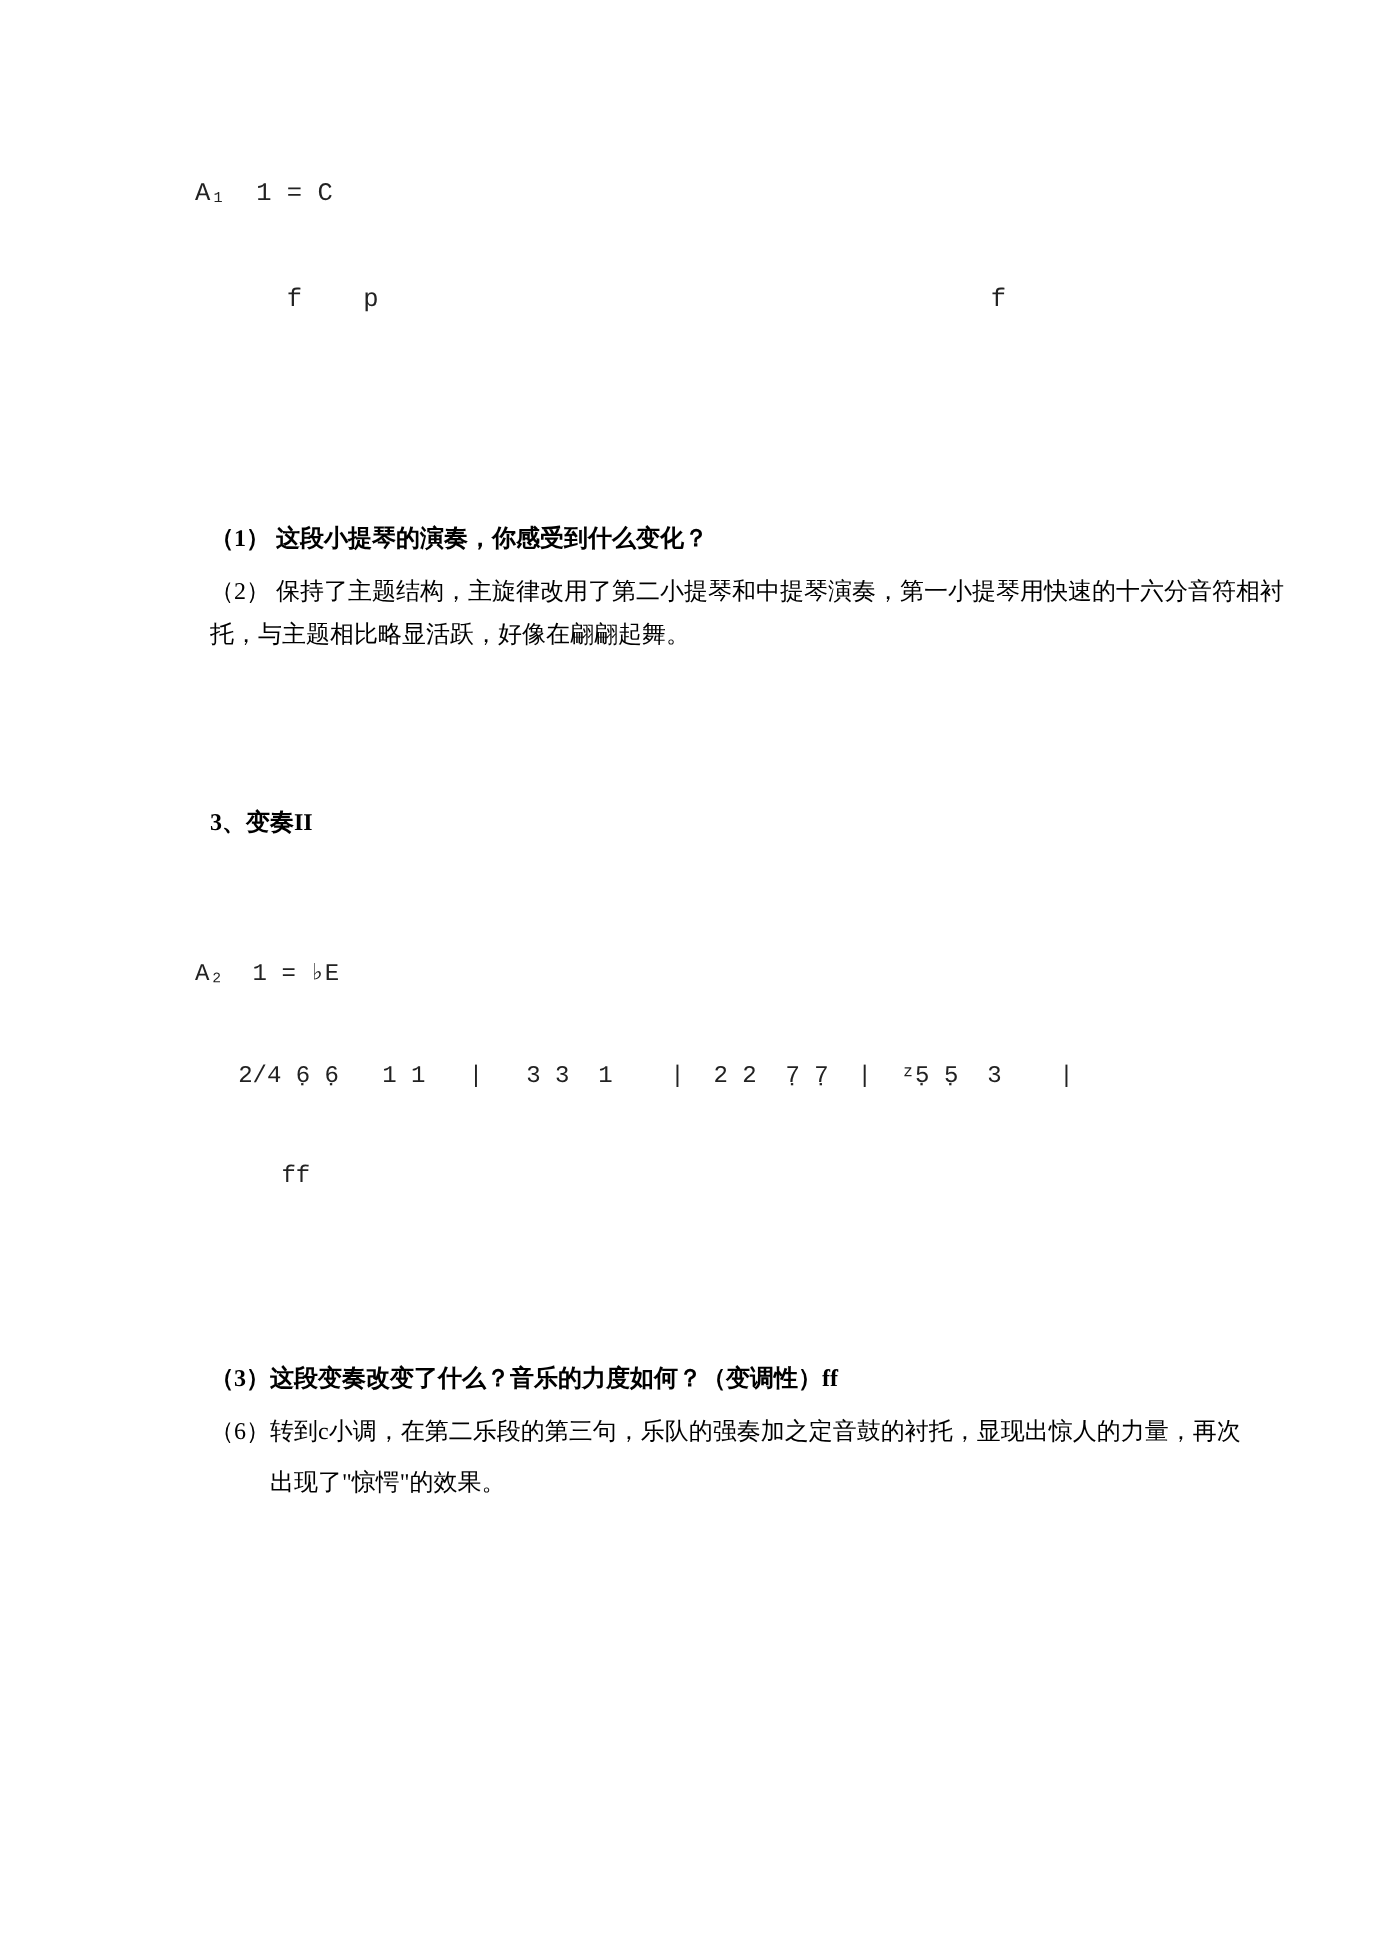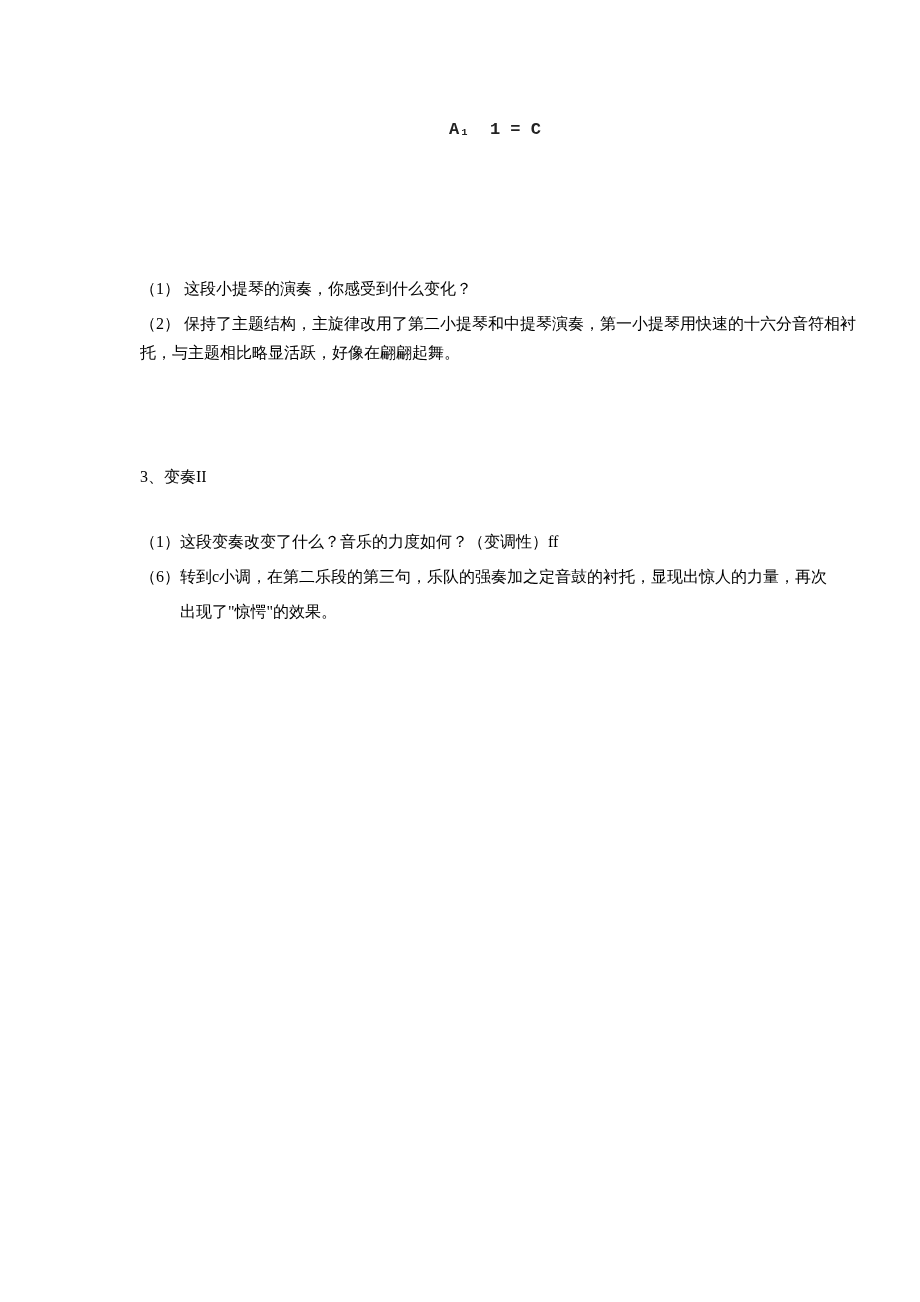--- a/index.html
+++ b/index.html
@@ -15,63 +15,69 @@
     box-sizing: border-box;
     font-size: 16px;
     line-height: 1.8;
   }
   .score-block {
     margin: 30px 0 40px 70px;
     font-family: "Courier New", monospace;
     white-space: pre;
     font-size: 17px;
     line-height: 1.4;
-    font-weight: bold;
+    font-weight: normal;
     color: #222;
-    text-align: center;
   }
   .score-small {
     font-size: 16px;
   }
   p.question {
     margin: 6px 0 6px 80px;
+    font-weight: bold;
   }
   p.answer {
     margin: 6px 0 6px 80px;
   }
   p.indent2 {
     margin: 6px 0 6px 120px;
   }
   p.section {
     margin: 30px 0 10px 80px;
-    font-weight: normal;
+    font-weight: bold;
   }
   .gap1 { height: 60px; }
   .gap2 { height: 40px; }
   .gap3 { height: 20px; }
 </style>
 </head>
 <body>
 
 <div class="page">
 
   <div class="score-block">
     <div>A₁  1 = C</div>
+    <div>      f    p                                        f</div>
   </div>
 
   <div class="gap2"></div>
 
   <p class="question">（1）  这段小提琴的演奏，你感受到什么变化？</p>
   <p class="answer">（2）  保持了主题结构，主旋律改用了第二小提琴和中提琴演奏，第一小提琴用快速的十六分音符相衬托，与主题相比略显活跃，好像在翩翩起舞。</p>
 
   <div class="gap1"></div>
 
   <p class="section">3、变奏II</p>
 
+  <div class="score-block score-small">
+    <div>A₂  1 = ♭E</div>
+    <div>   2/4 6̣ 6̣   1 1   |   3 3  1    |  2 2  7̣ 7̣  |  ᶻ5̣ 5̣  3    |</div>
+    <div>      ff</div>
+  </div>
 
   <div class="gap3"></div>
 
-  <p class="question">（1）这段变奏改变了什么？音乐的力度如何？（变调性）ff</p>
+  <p class="question">（3）这段变奏改变了什么？音乐的力度如何？（变调性）ff</p>
   <p class="answer">（6）转到c小调，在第二乐段的第三句，乐队的强奏加之定音鼓的衬托，显现出惊人的力量，再次</p>
   <p class="indent2">出现了"惊愕"的效果。</p>
 
 
 </div>
 
 </body></html>

